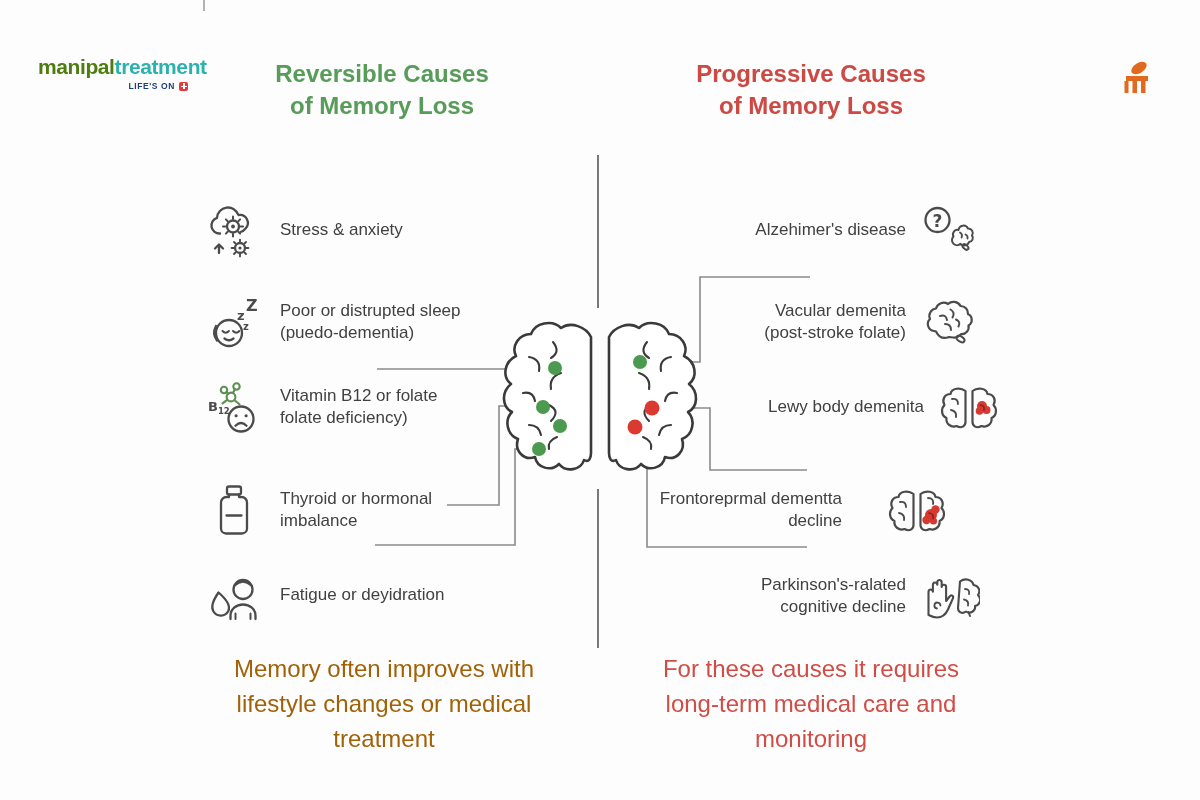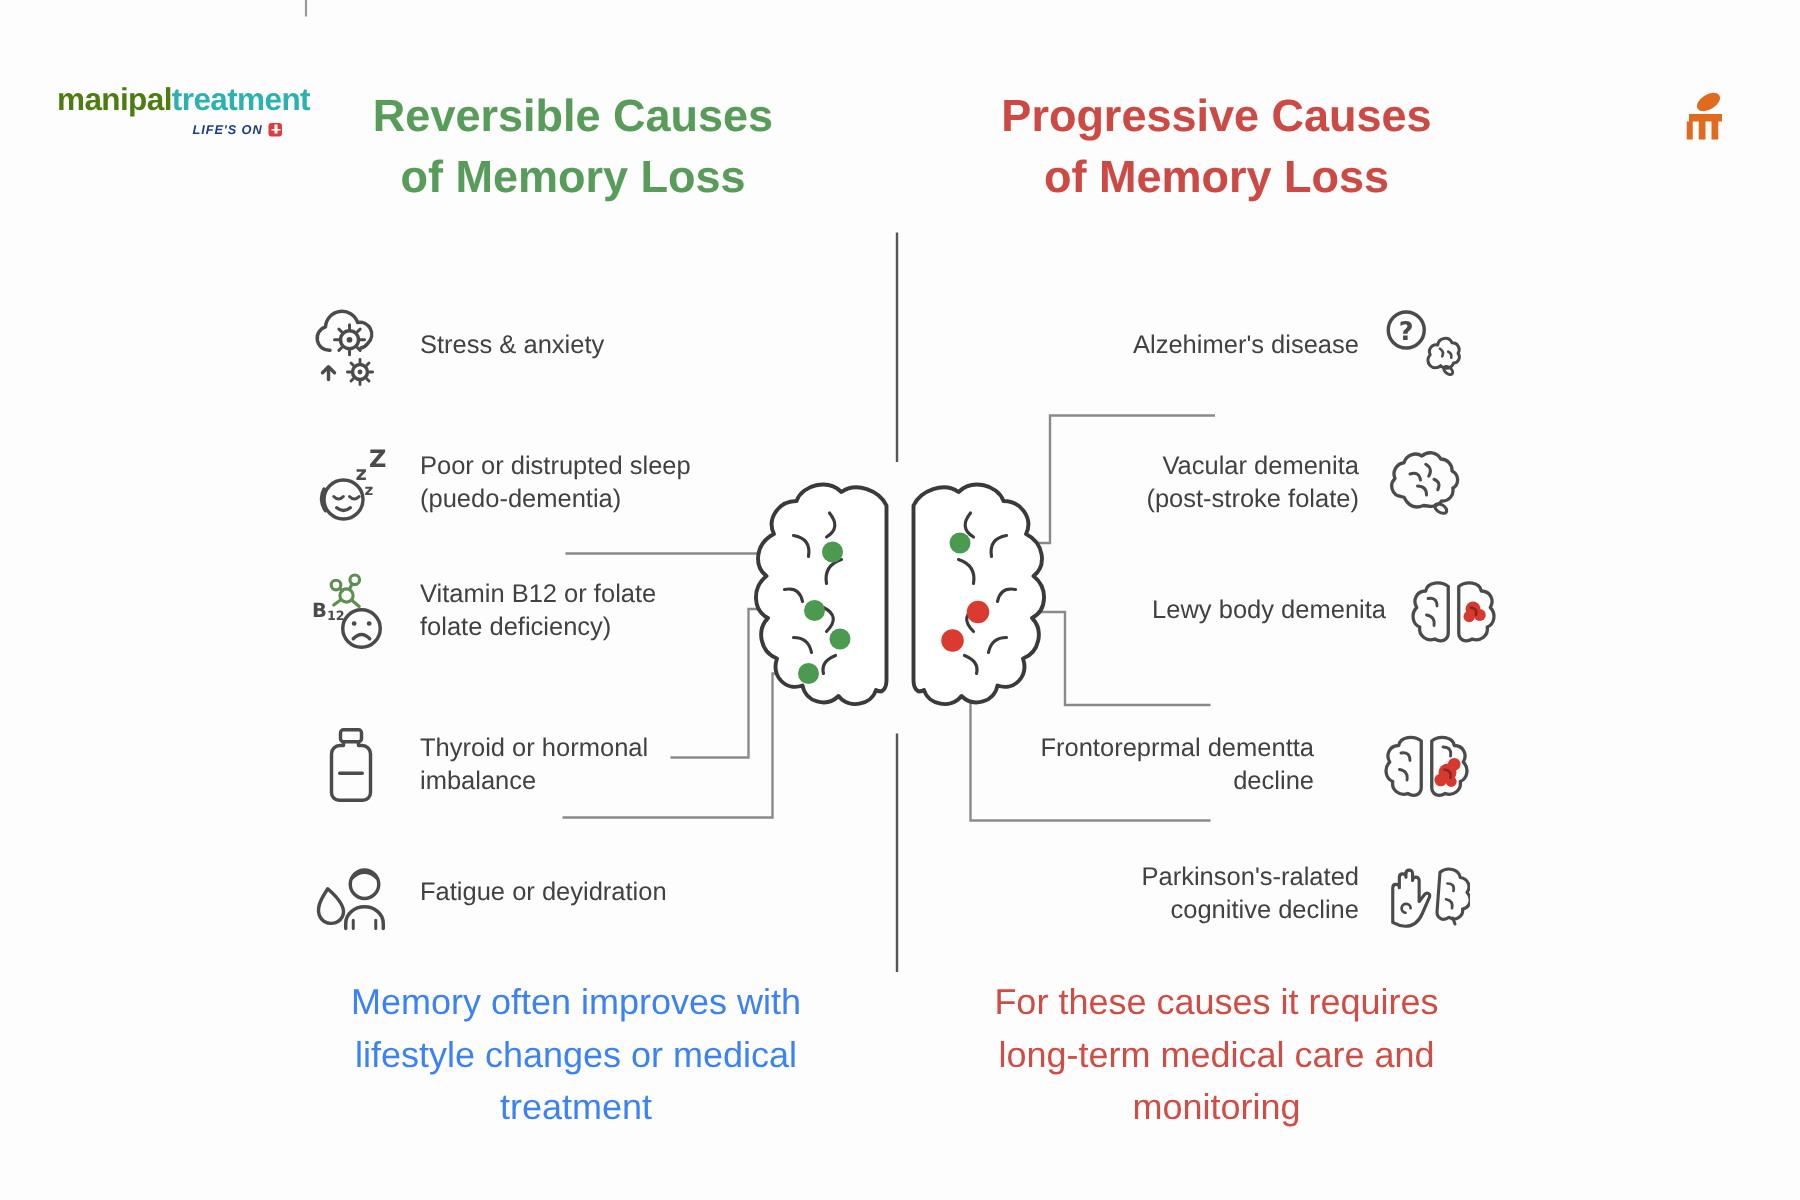--- a/index.html
+++ b/index.html
@@ -8,48 +8,48 @@
   #canvas { position:absolute; inset:0; width:1200px; height:800px; background:#fdfdfd; }
 
   
   #center-art { position:absolute; left:0; top:0; width:1200px; height:800px; pointer-events:none; }
 
   
   .logo { position:absolute; left:38px; top:55px; width:150px; }
   .logo-line { font-size:21px; font-weight:bold; letter-spacing:-0.4px; white-space:nowrap; }
   .logo-part1 { color:#4d7c0f; }
   .logo-part2 { color:#2cb2ae; }
-  .logo-tagline { display:flex; justify-content:flex-end; align-items:center; gap:4px; margin-top:2px;font-style:italic; }
+  .logo-tagline { display:flex; justify-content:flex-end; align-items:center; gap:4px; margin-top:2px; }
   .logo-tagline span { font-size:8.5px; font-weight:bold; color:#1b3f7c; letter-spacing:0.6px; }
   .tag-cross { width:9px; height:9px; background:#e23a3c; border-radius:2px; position:relative; }
   .tag-cross:before, .tag-cross:after { content:""; position:absolute; background:#fff; }
   .tag-cross:before { left:4px; top:1.5px; width:1.5px; height:6px; }
   .tag-cross:after { top:4px; left:1.5px; height:1.5px; width:6px; }
 
   
   .brand-mark { position:absolute; left:1119px; top:58px; }
 
   
-  .heading { position:absolute; top:58px; font-size:30px; font-weight:bold; text-align:center; line-height:1.35; white-space:pre-line; text-shadow:0 0 1px rgba(0,0,0,0.08); }
+  .heading { position:absolute; top:58px; font-size:24px; font-weight:bold; text-align:center; line-height:1.35; white-space:pre-line; text-shadow:0 0 1px rgba(0,0,0,0.08); }
   #heading-left { left:232px; width:300px; color:#579c58; }
   #heading-right { left:658px; width:306px; color:#cd4a44; }
 
   
   .row { position:absolute; display:flex; align-items:center; }
   .row-left { gap:16px; }
   .row-right { gap:14px; justify-content:flex-end; }
   .item-label { font-size:17px; color:#414141; line-height:1.3; white-space:pre-line; }
   .row-right .item-label { text-align:right; }
   .icon-box { flex:none; width:60px; height:60px; }
   .ic { stroke:#4b4b4b; fill:none; stroke-width:2.3; stroke-linecap:round; stroke-linejoin:round; }
   .ic text { stroke:none; fill:#4b4b4b; font-family:"DejaVu Sans", sans-serif; }
 
   
   .footnote { position:absolute; top:652px; font-size:24px; text-align:center; line-height:1.45; white-space:pre-line; }
-  #footnote-left { left:198px; width:372px; color:#3b82f6; }
+  #footnote-left { left:198px; width:372px; color:#a16207; }
   #footnote-right { left:630px; width:362px; color:#d04c45; }
 </style>
 </head>
 <body>
 
 <div id="canvas">
 
   <svg id="center-art" viewBox="0 0 1200 800">
 
     <line x1="204" y1="0" x2="204" y2="11" stroke="#9a9a9a" stroke-width="1.5"></line>
@@ -217,21 +217,21 @@
       </g>
       <g fill="#d6392f" stroke="none">
         <circle cx="44" cy="29" r="5"></circle>
           <circle cx="48.5" cy="33" r="4"></circle>
           <circle cx="41.5" cy="34" r="3.8"></circle>
       </g>
       <path d="M42.5,28 q4.5,0.5 3.5,5" stroke="#8f231c" stroke-width="1.7"></path>
     </svg>
   </div>
 
-  <div class="row row-right" style="left:690px; top:477px; width:290px; min-height:66px;gap:44px;">
+  <div class="row row-right" style="left:656px; top:477px; width:290px; min-height:66px;gap:44px;">
     <div class="item-label">Frontoreprmal dementta
 decline</div>
     <svg class="icon-box ic" viewBox="0 0 60 60">
       <g stroke-width="2.2">
         <path d="M27.5,14 C22.5,10 13.5,11 12.5,17 C6.5,17 3.5,23 6.5,28 C2.5,32 3.5,39 8.5,41 C7.5,47 13.5,51 18.5,49 C23.5,52 27.5,49 27.5,45 Z"></path>
         <path d="M34.5,14 C39.5,10 48.5,11 49.5,17 C55.5,17 58.5,23 55.5,28 C59.5,32 58.5,39 53.5,41 C54.5,47 48.5,51 43.5,49 C38.5,52 34.5,49 34.5,45 Z"></path>
         <path d="M14,22 q6,-1 6,5 M13,33 q6,1 5,7 M42,18 q6,0 5,6" stroke-width="1.9"></path>
       </g>
       <g fill="#d6392f" stroke="none">
         <circle cx="45" cy="35" r="6"></circle>

